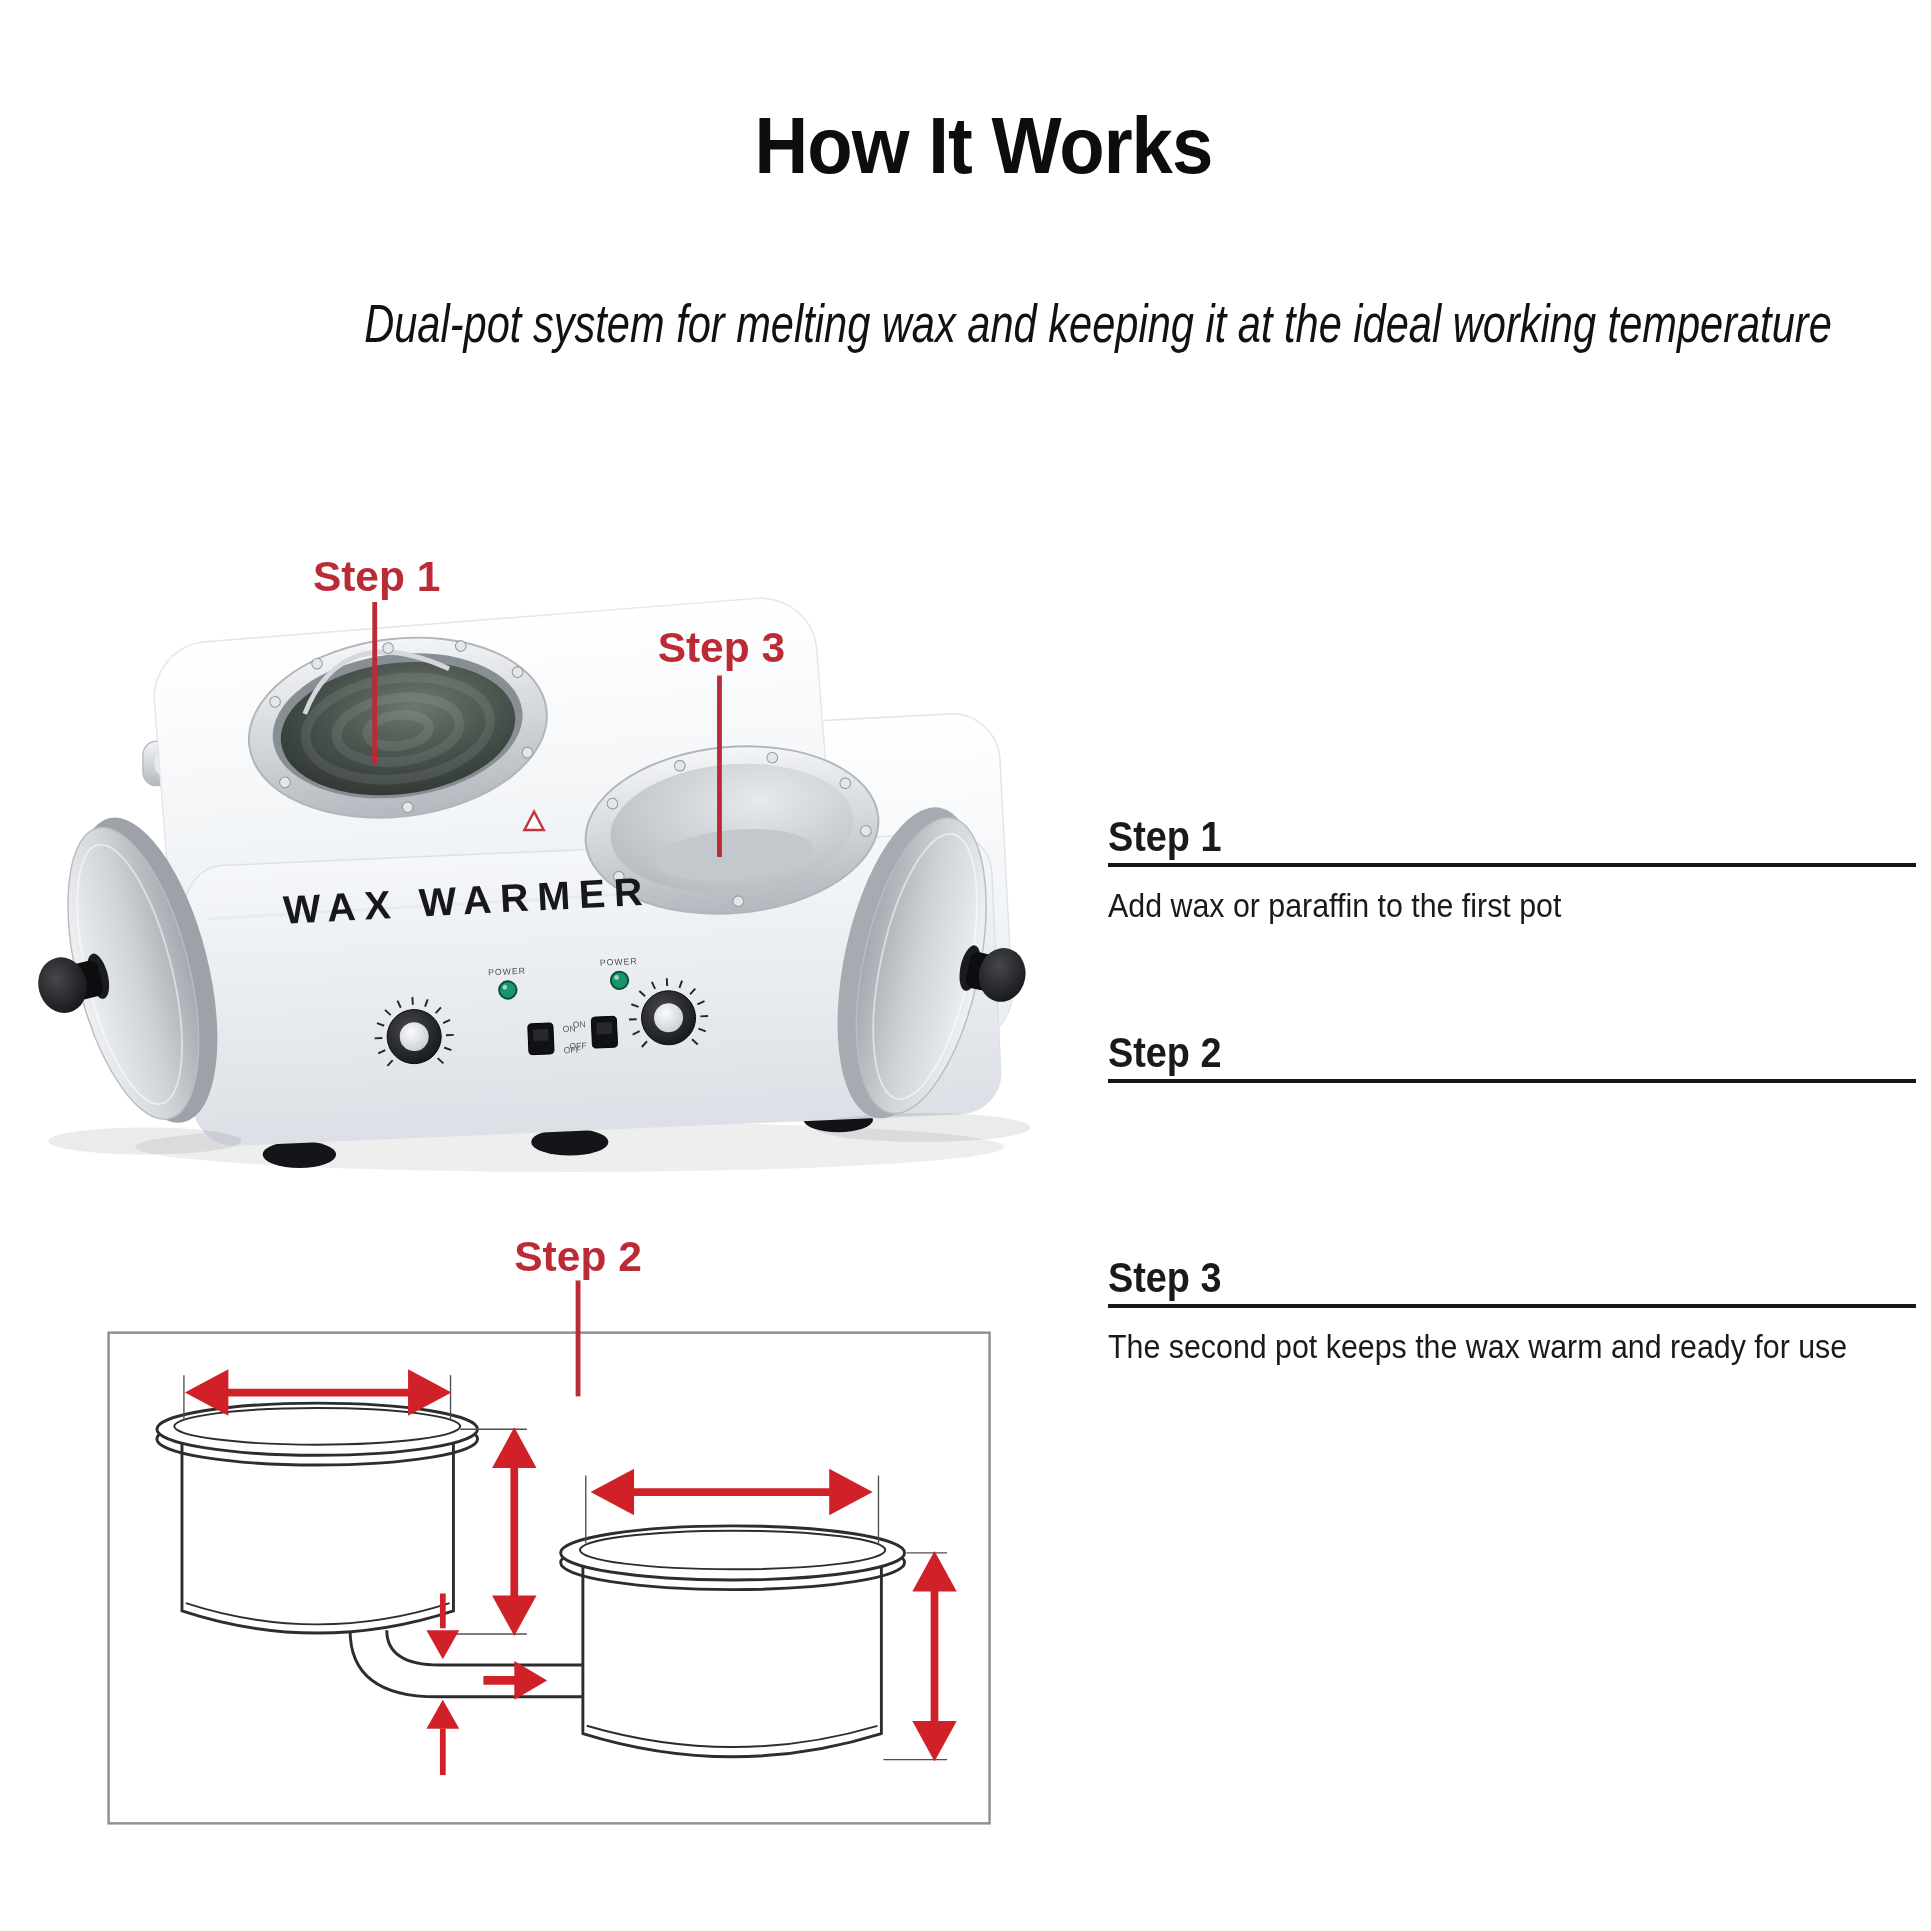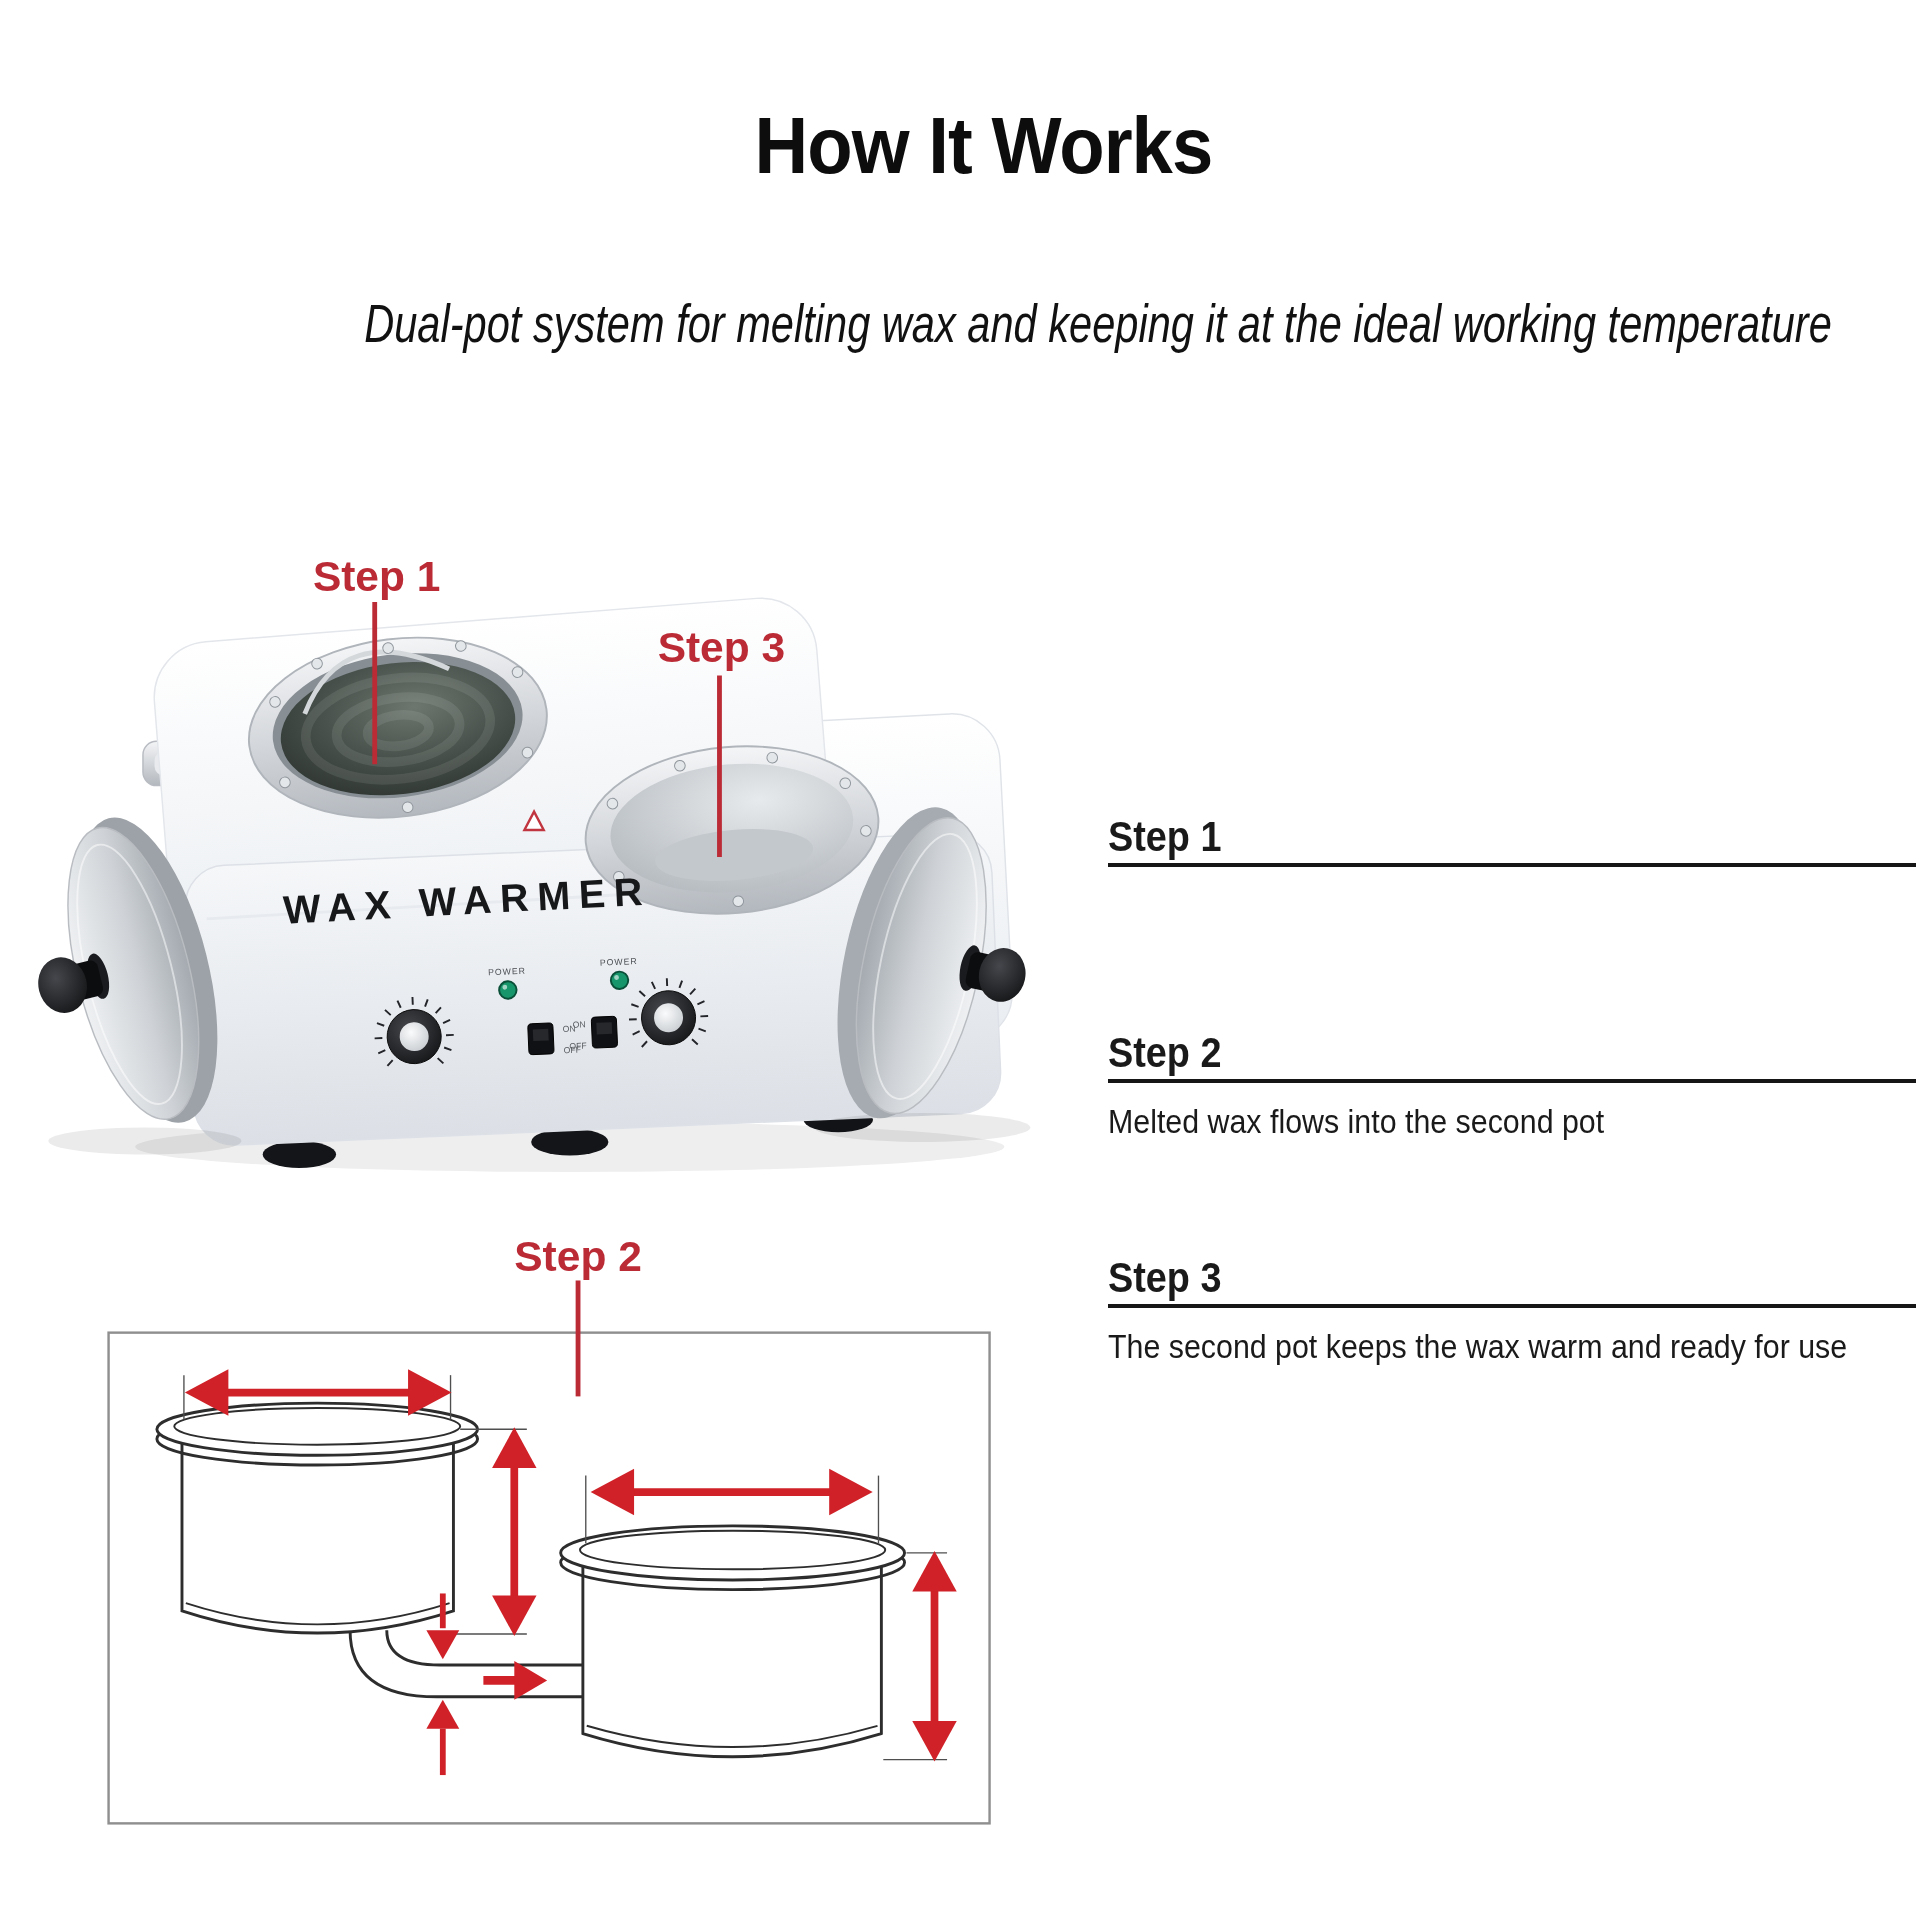--- a/index.html
+++ b/index.html
@@ -285,26 +285,26 @@
 
     <g>
       <text class="lblR" x="598" y="1316" text-anchor="middle">Step 2</text>
       <line class="ptr" x1="598" y1="1326" x2="598" y2="1446"></line>
     </g>
   </svg>
 
   <section class="stepsec" style="top:816px">
     <h2><span class="sqL90">Step 1</span></h2>
     <div class="rule"></div>
+    <p><span class="sqL92">Add wax or paraffin to the first pot</span></p>
   </section>
 
   <section class="stepsec" style="top:1032px">
     <h2><span class="sqL90">Step 2</span></h2>
     <div class="rule"></div>
-    <p><span class="sqL92">Melted wax flows into the second pot</span></p>
   </section>
 
   <section class="stepsec" style="top:1257px">
     <h2><span class="sqL90">Step 3</span></h2>
     <div class="rule"></div>
     <p><span class="sqL92">The second pot keeps the wax warm and ready for use</span></p>
   </section>
 
 </div>
 

